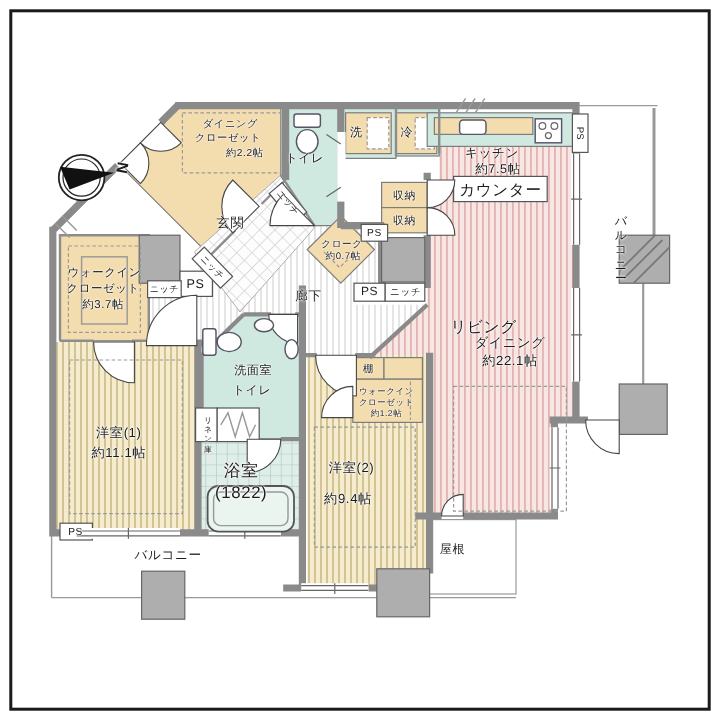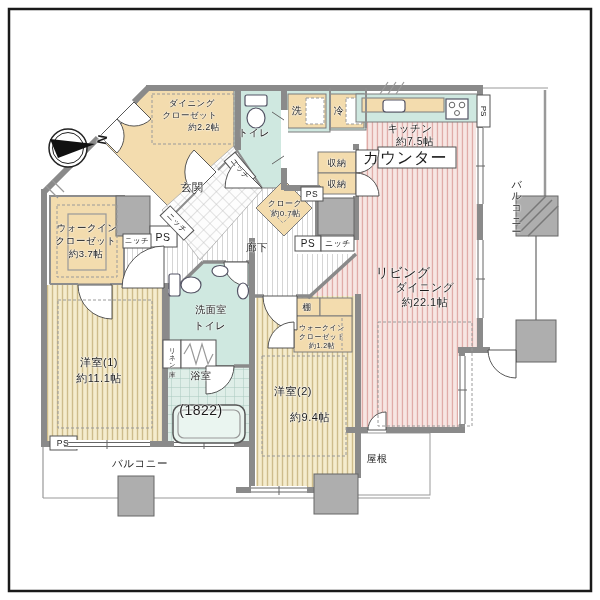--- a/index.html
+++ b/index.html
@@ -217,21 +217,21 @@
   <div class="lbl" style="left:192px;top:103px;font-size:8.5px">ダイニング</div>
   <div class="lbl" style="left:190px;top:115px;font-size:8.5px">クローゼット</div>
   <div class="lbl" style="left:204px;top:127px;font-size:8.5px">約2.2帖</div>
 
   <div class="lbl" style="left:254px;top:133px;font-size:10px">トイレ</div>
   <div class="lbl" style="left:297px;top:111px;font-size:10px">洗</div>
   <div class="lbl" style="left:339px;top:111px;font-size:10px">冷</div>
 
   <div class="lbl" style="left:410px;top:128px;font-size:10.5px">キッチン</div>
   <div class="lbl" style="left:415px;top:141px;font-size:10.5px">約7.5帖</div>
-  <div class="lbl" style="left:405px;top:158px;font-size:16px">カウンター</div>
+  <div class="lbl" style="left:417px;top:158px;font-size:13px">カウンター</div>
 
   <div class="lbl v" style="left:483px;top:111px;font-size:8px;letter-spacing:0">PS</div>
   <div class="lbl v" style="left:516px;top:200px;font-size:10px">バルコニー</div>
 
   <div class="lbl" style="left:337px;top:163px;font-size:9px">収納</div>
   <div class="lbl" style="left:337px;top:184px;font-size:9px">収納</div>
 
   <div class="lbl" style="left:285px;top:204px;font-size:8px">クローク</div>
   <div class="lbl" style="left:286px;top:214px;font-size:8px">約0.7帖</div>
 
@@ -256,28 +256,28 @@
   <div class="lbl" style="left:425px;top:302px;font-size:11px">約22.1帖</div>
 
   <div class="lbl" style="left:99px;top:362px;font-size:11px">洋室(1)</div>
   <div class="lbl" style="left:99px;top:378px;font-size:11px">約11.1帖</div>
 
   <div class="lbl" style="left:211px;top:310px;font-size:10px">洗面室</div>
   <div class="lbl" style="left:210px;top:326px;font-size:10px">トイレ</div>
 
   <div class="lbl v" style="left:172px;top:354px;font-size:6.5px;letter-spacing:0">リネン庫</div>
 
-  <div class="lbl" style="left:201px;top:376px;font-size:10px">浴室</div>
+  <div class="lbl" style="left:201px;top:392px;font-size:14px">浴室</div>
   <div class="lbl" style="left:201px;top:410px;font-size:14px">(1822)</div>
 
   <div class="lbl" style="left:307px;top:307px;font-size:8.5px">棚</div>
   <div class="lbl" style="left:322px;top:327px;font-size:7px">ウォークイン</div>
   <div class="lbl" style="left:322px;top:336px;font-size:7px">クローゼット</div>
   <div class="lbl" style="left:322px;top:345px;font-size:7px">約1.2帖</div>
 
   <div class="lbl" style="left:293px;top:391px;font-size:11px">洋室(2)</div>
-  <div class="lbl" style="left:310px;top:417px;font-size:11px">約9.4帖</div>
+  <div class="lbl" style="left:290px;top:417px;font-size:11px">約9.4帖</div>
 
   <div class="lbl" style="left:140px;top:463px;font-size:10.5px">バルコニー</div>
   <div class="lbl" style="left:377px;top:459px;font-size:10px">屋根</div>
 </div>
 
 </div>
 
 </body></html>

